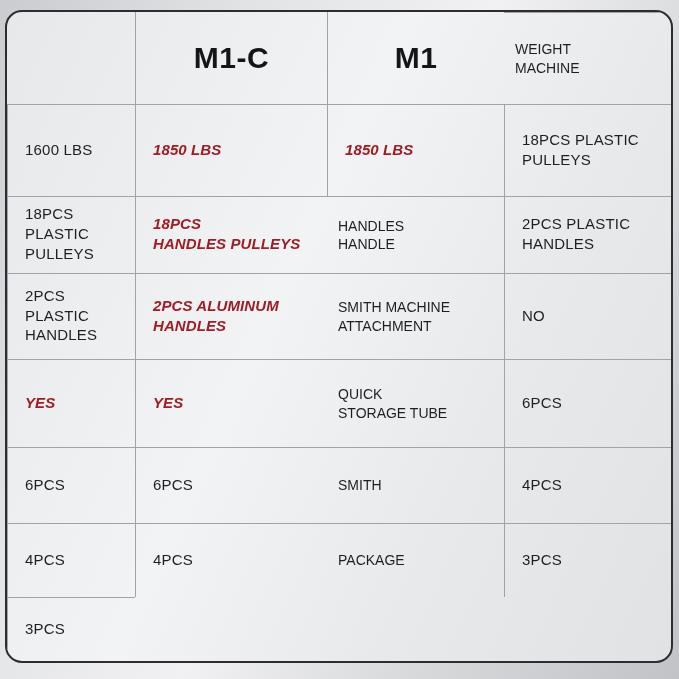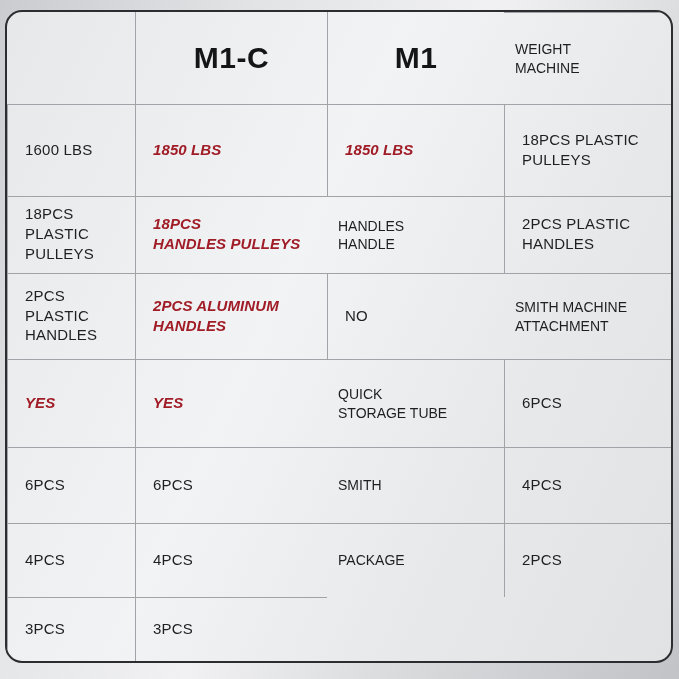--- a/index.html
+++ b/index.html
@@ -78,36 +78,35 @@
 
     <div class="cell label c0 r3">HANDLES
 HANDLE</div>
     <div class="cell c1 r3">2PCS PLASTIC
 HANDLES</div>
     <div class="cell c2 r3">2PCS PLASTIC
 HANDLES</div>
     <div class="cell c3 r3 hl">2PCS ALUMINUM
 HANDLES</div>
 
-    <div class="cell c1 r4">NO</div>
     <div class="cell label c0 r4">SMITH MACHINE
 ATTACHMENT</div>
+    <div class="cell c1 r4">NO</div>
     <div class="cell c2 r4 hl">YES</div>
     <div class="cell c3 r4 hl">YES</div>
 
     <div class="cell label c0 r5">QUICK
 STORAGE TUBE</div>
     <div class="cell c1 r5">6PCS</div>
     <div class="cell c2 r5">6PCS</div>
     <div class="cell c3 r5">6PCS</div>
 
     <div class="cell label c0 r6">SMITH</div>
     <div class="cell c1 r6">4PCS</div>
     <div class="cell c2 r6">4PCS</div>
     <div class="cell c3 r6">4PCS</div>
 
     <div class="cell label c0 r7">PACKAGE</div>
-    <div class="cell c1 r7">2PCS</div>
     <div class="cell c2 r7">3PCS</div>
     <div class="cell c3 r7">3PCS</div>
 
   </div>
 </div>
 
 </body></html>

